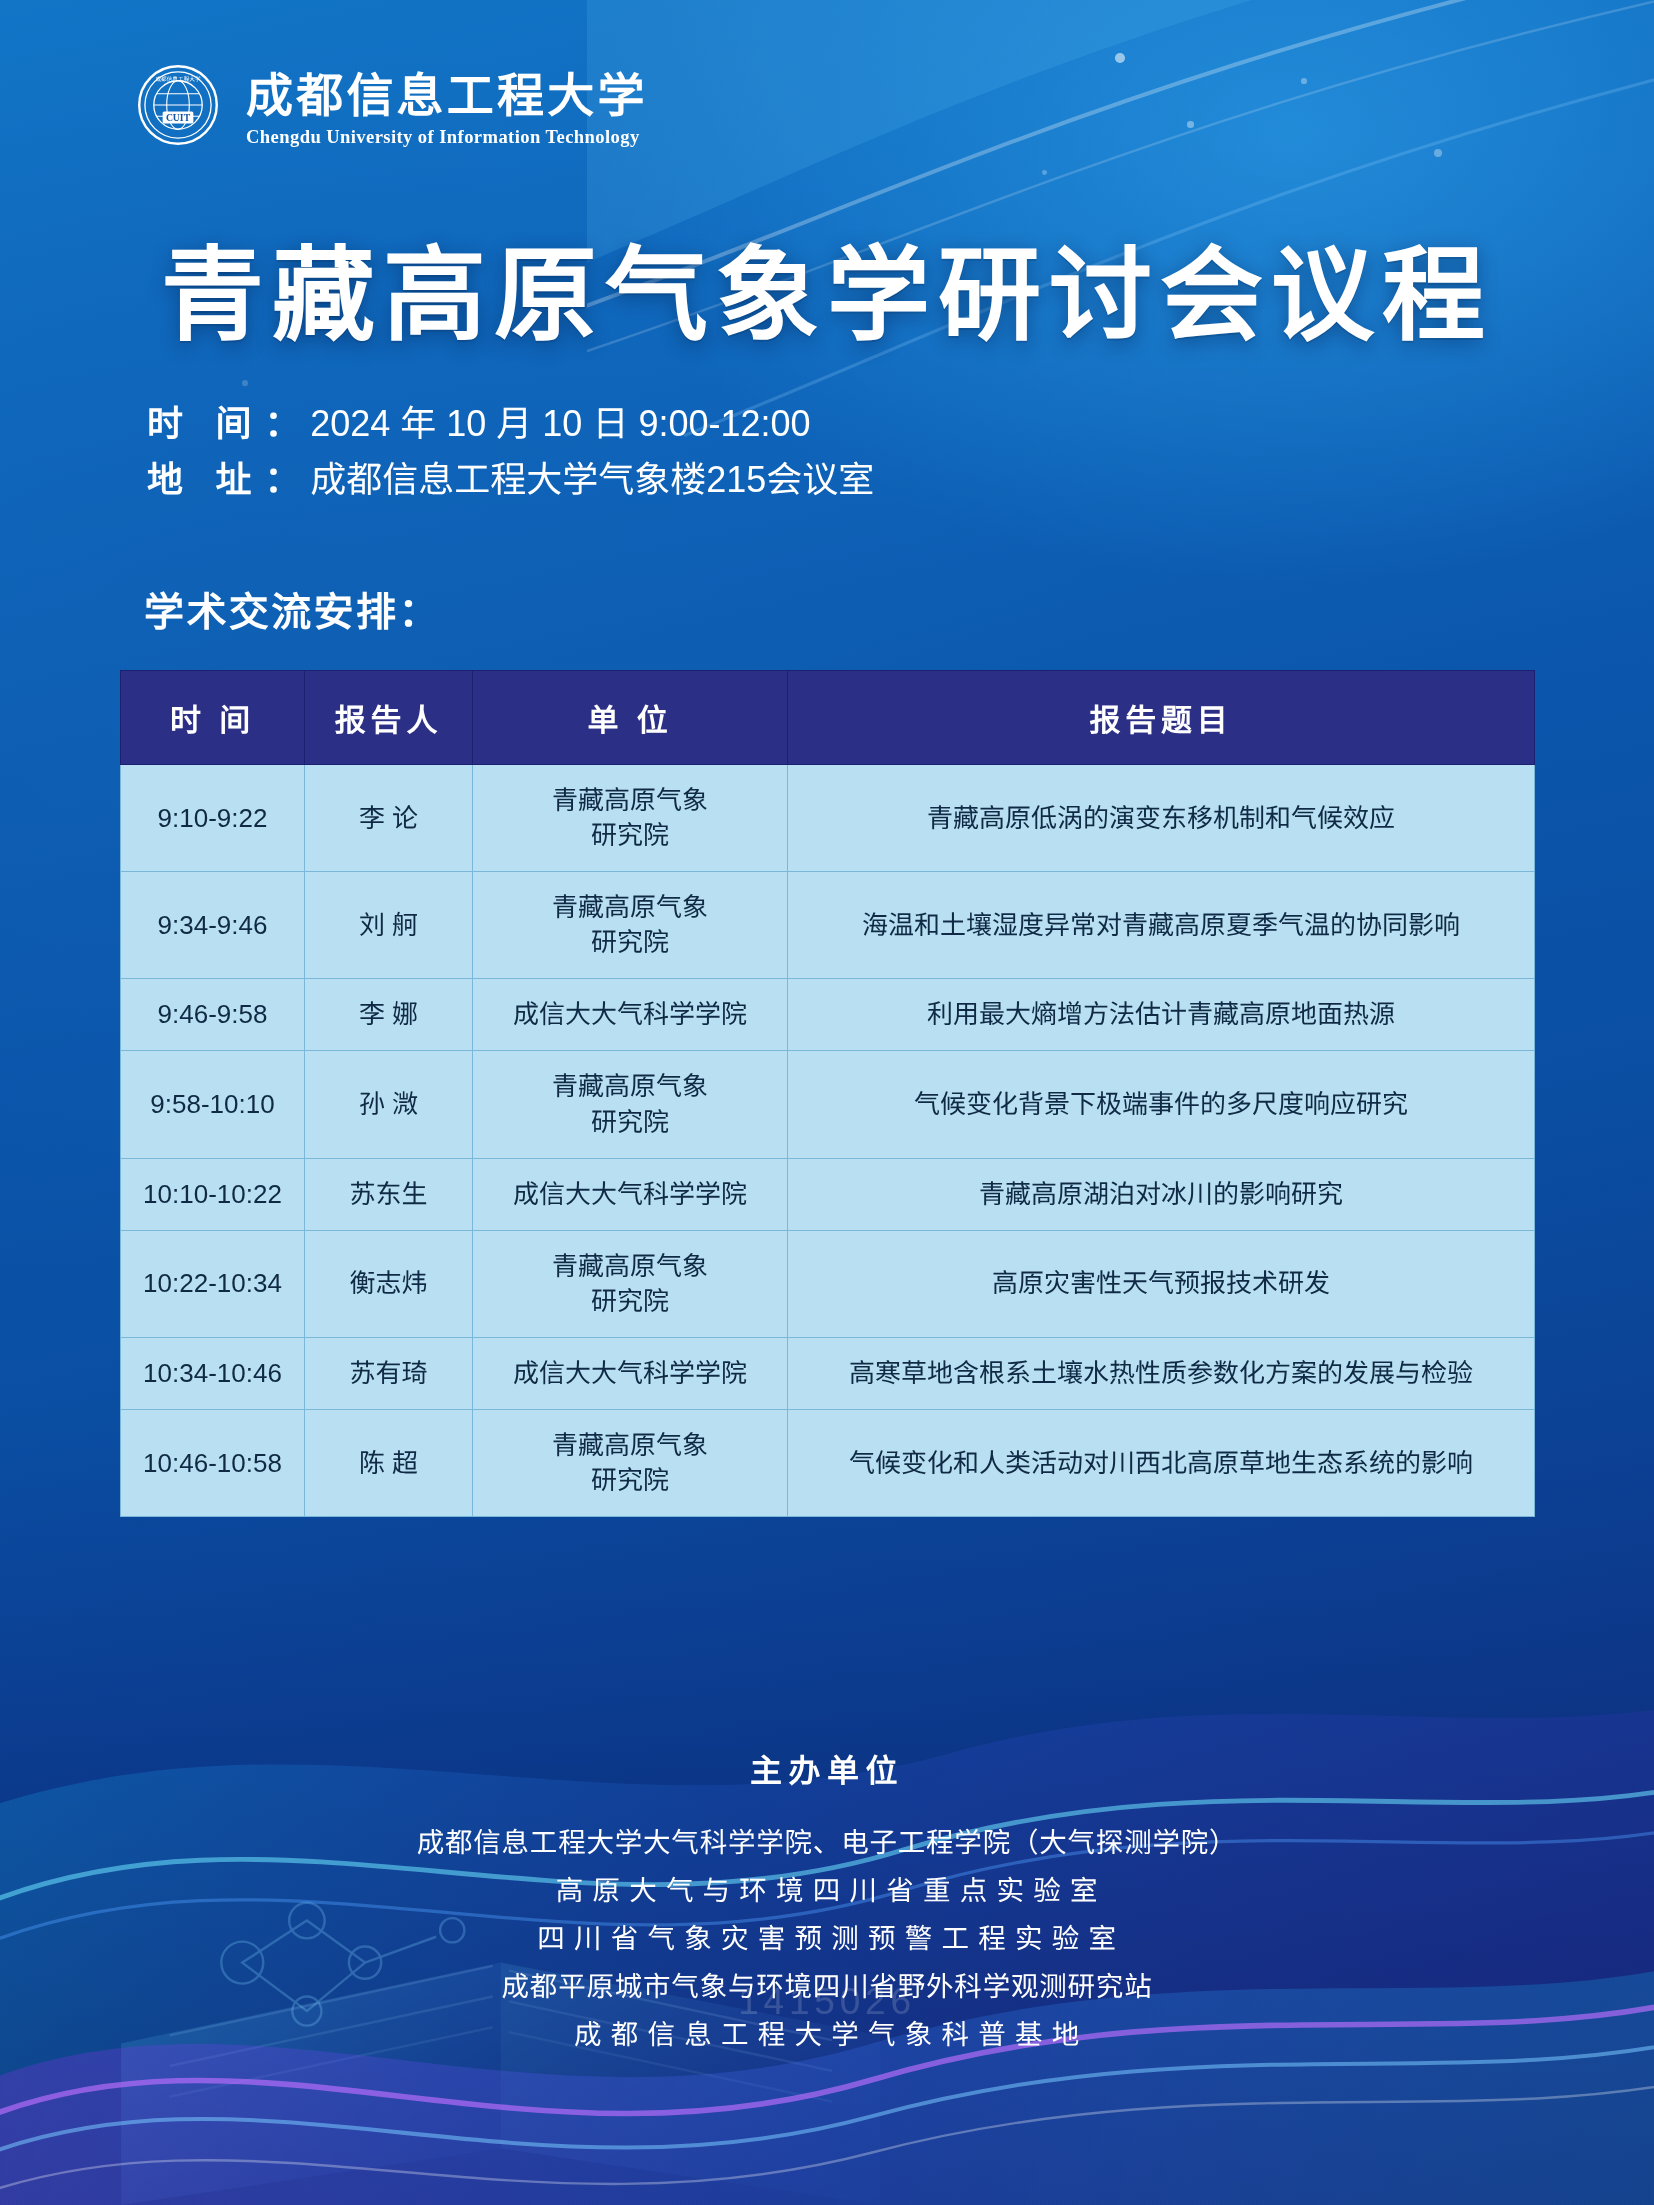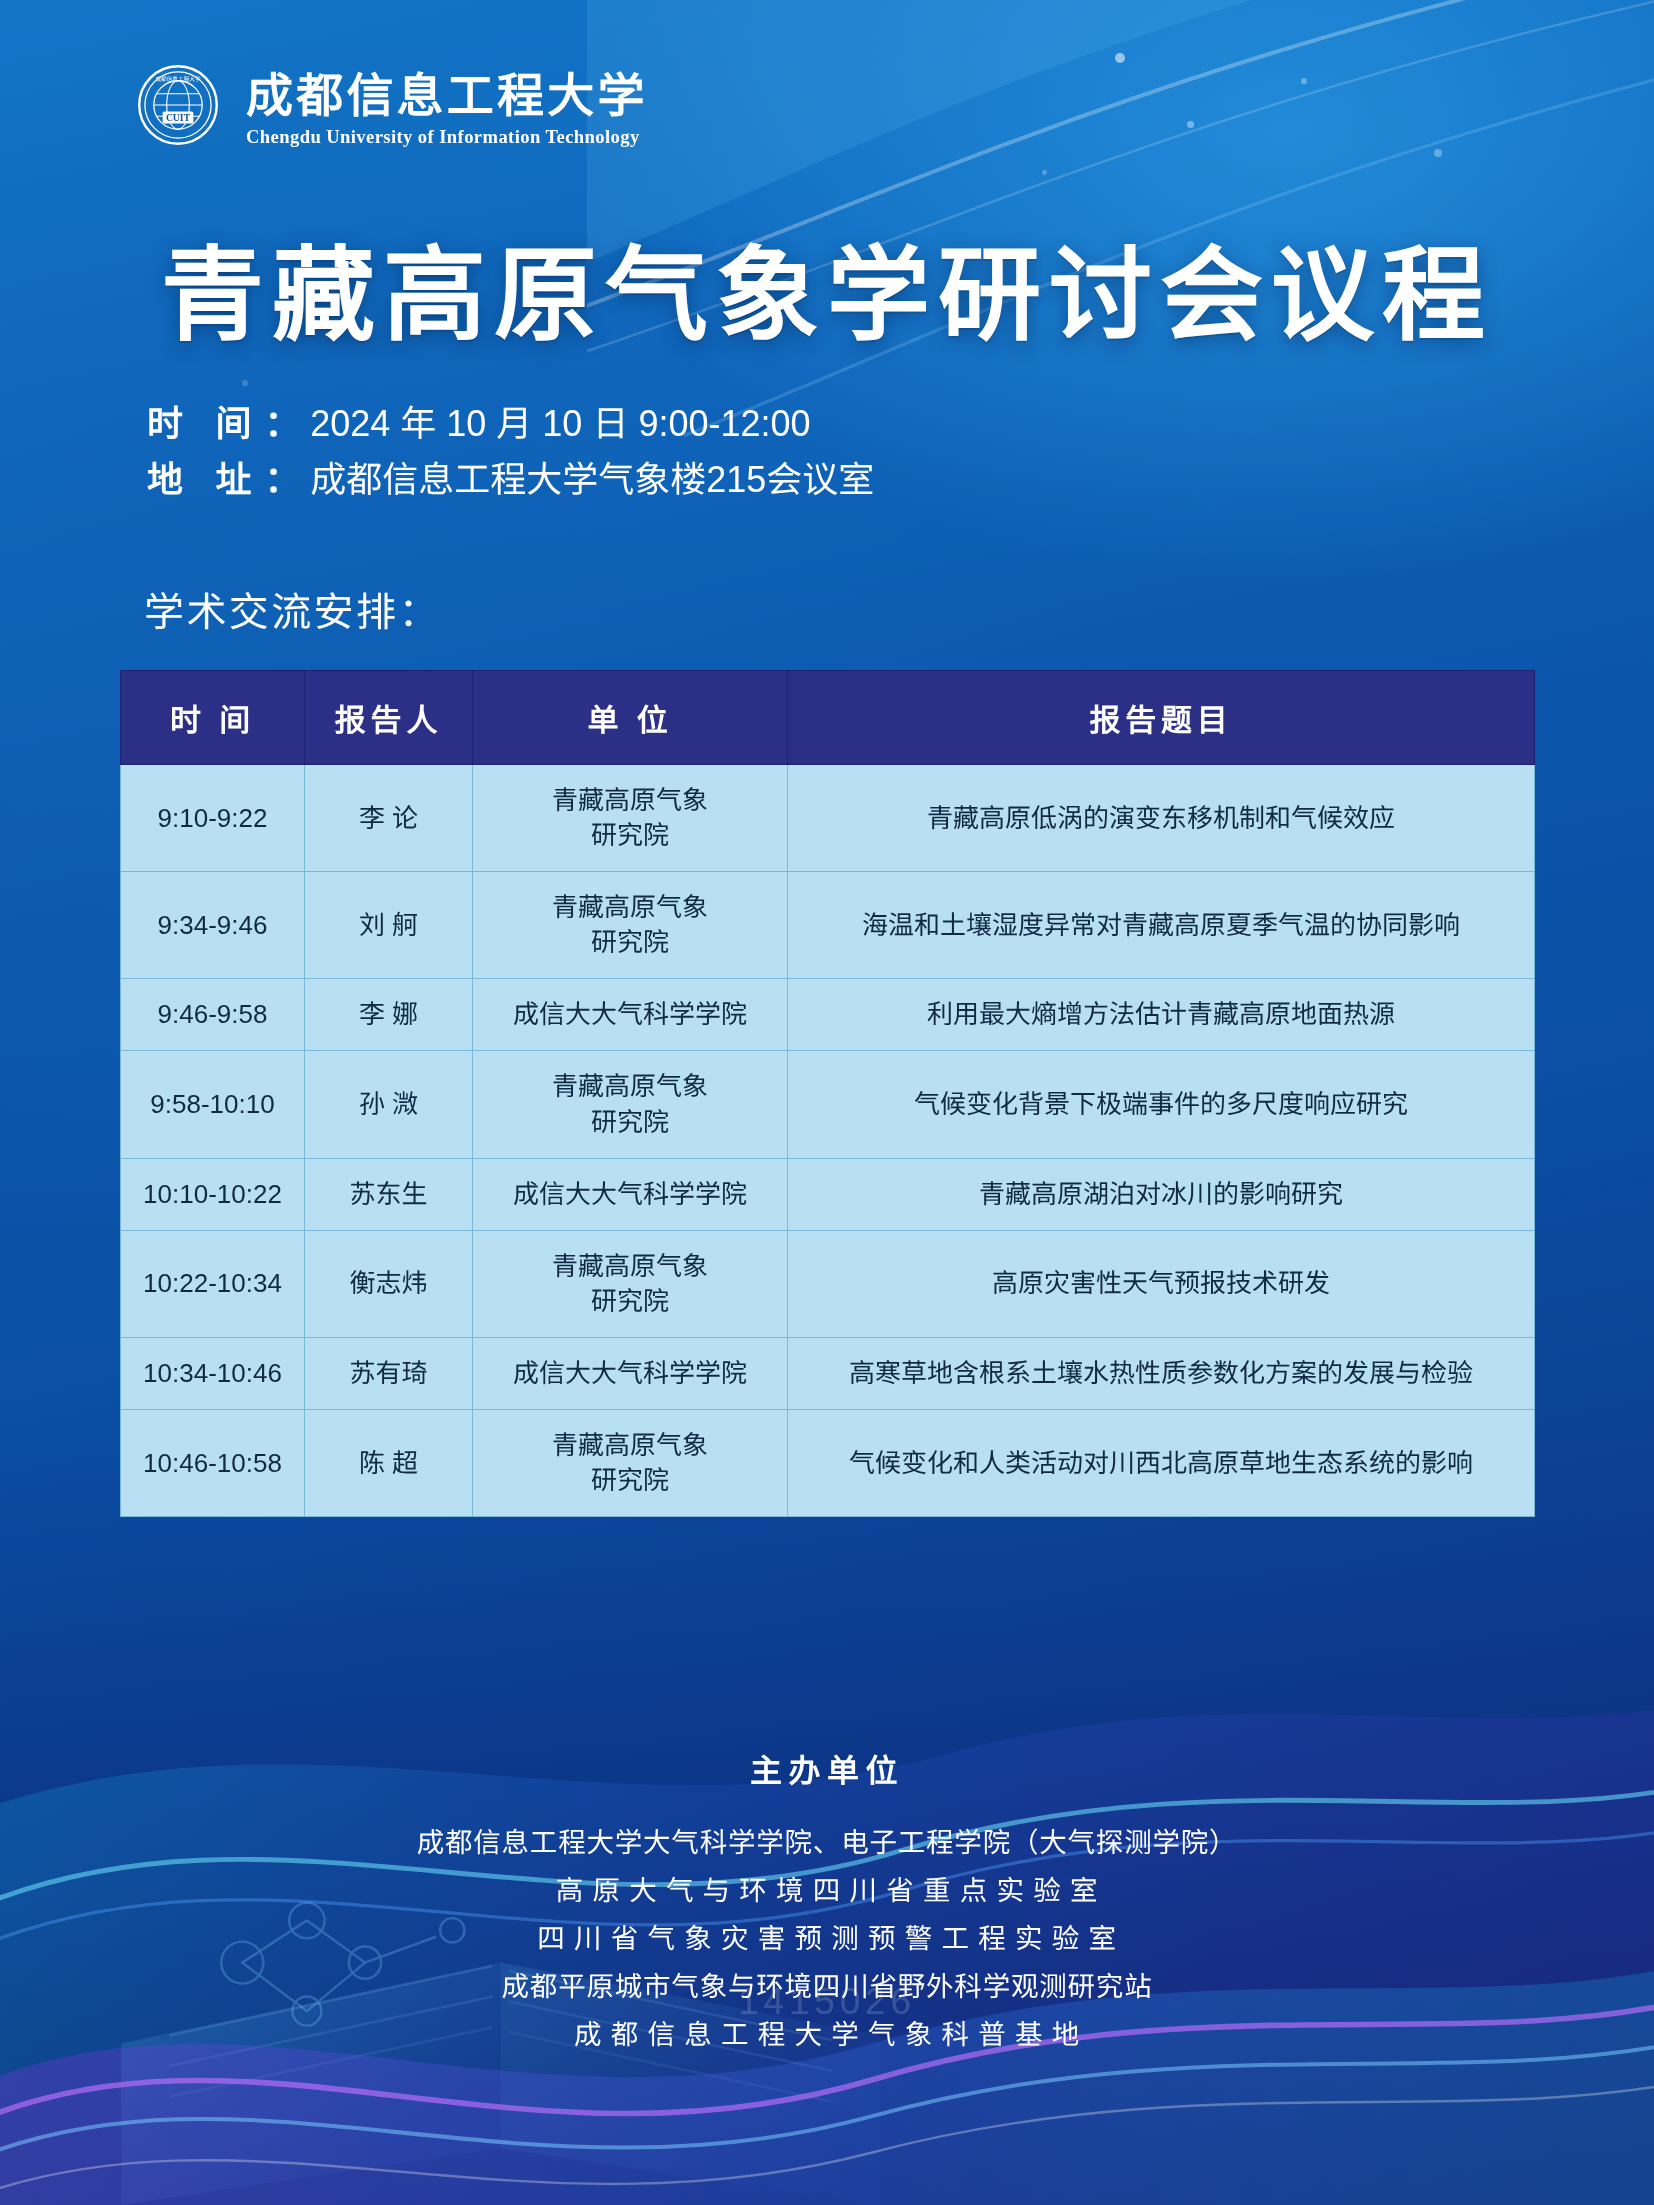--- a/index.html
+++ b/index.html
@@ -128,21 +128,21 @@
   }
   .meta-value {
     font-weight: normal;
   }
 
   .section-title {
     position: absolute;
     left: 144px;
     top: 580px;
     font-size: 40px;
-    font-weight: normal;
+    font-weight: bold;
     color: #ffffff;
     letter-spacing: 2.4px;
     white-space: nowrap;
   }
 
   
   .table-wrap {
     position: absolute;
     left: 120px;
     top: 670px;

